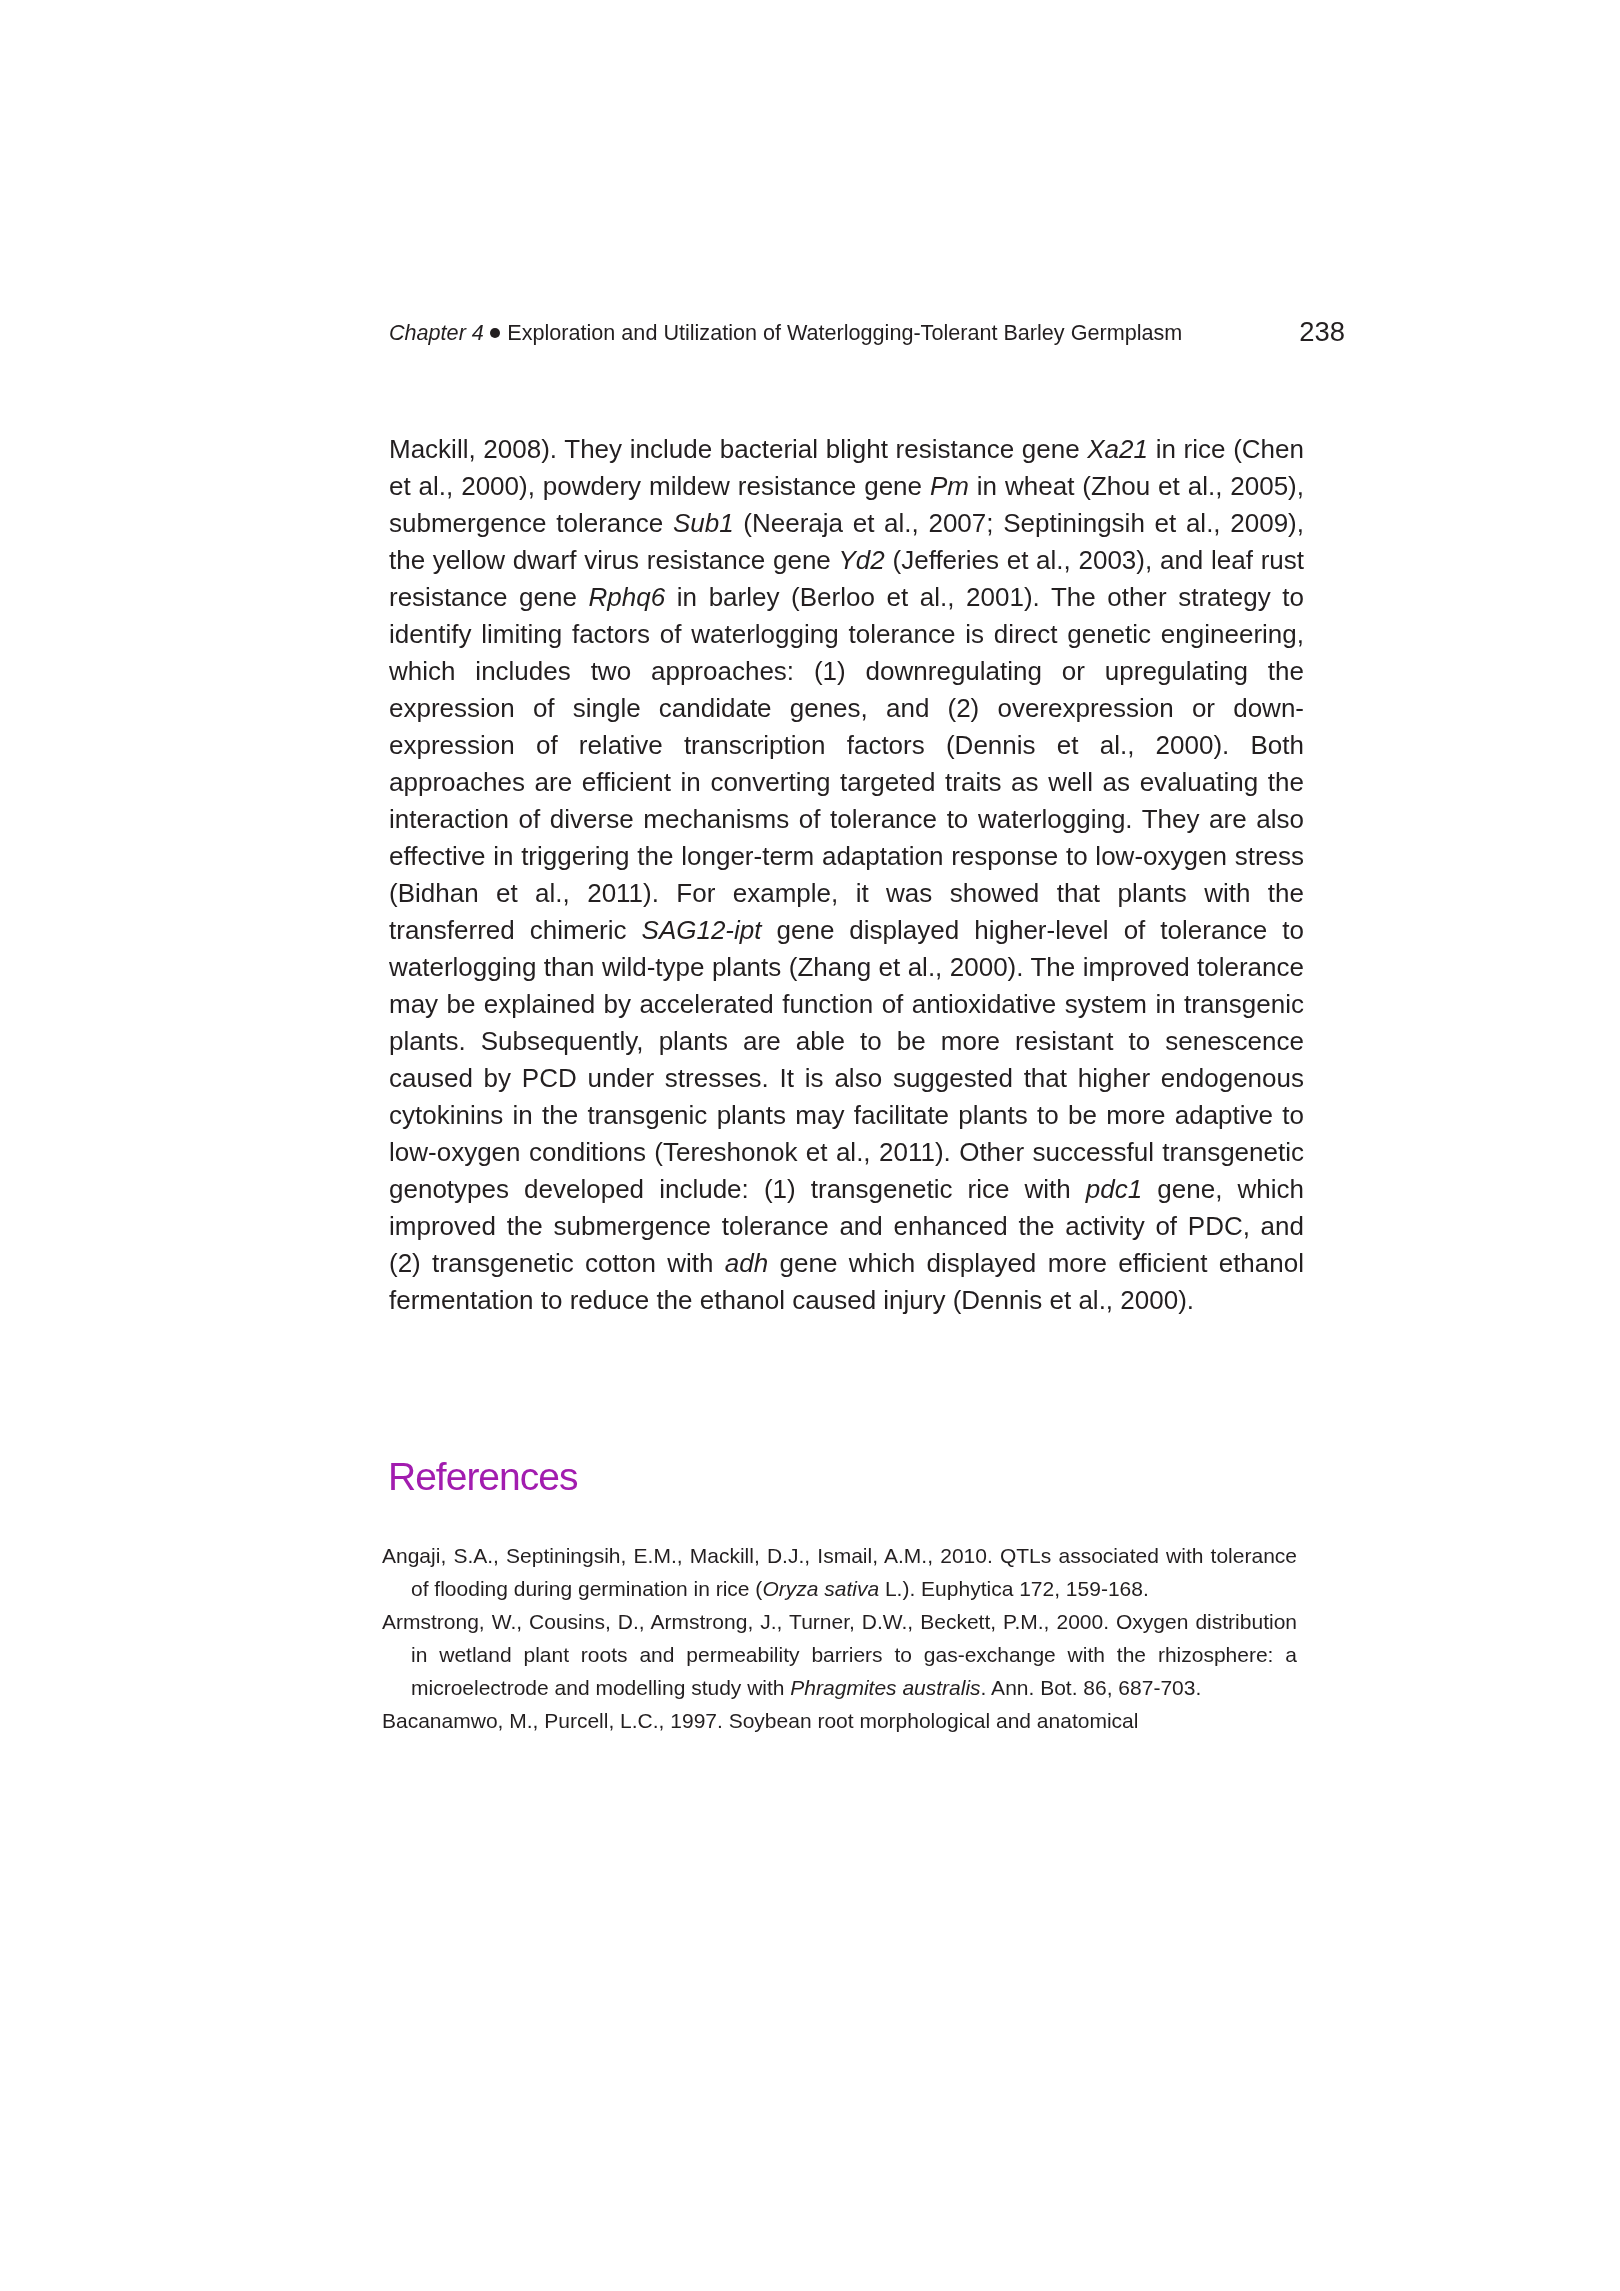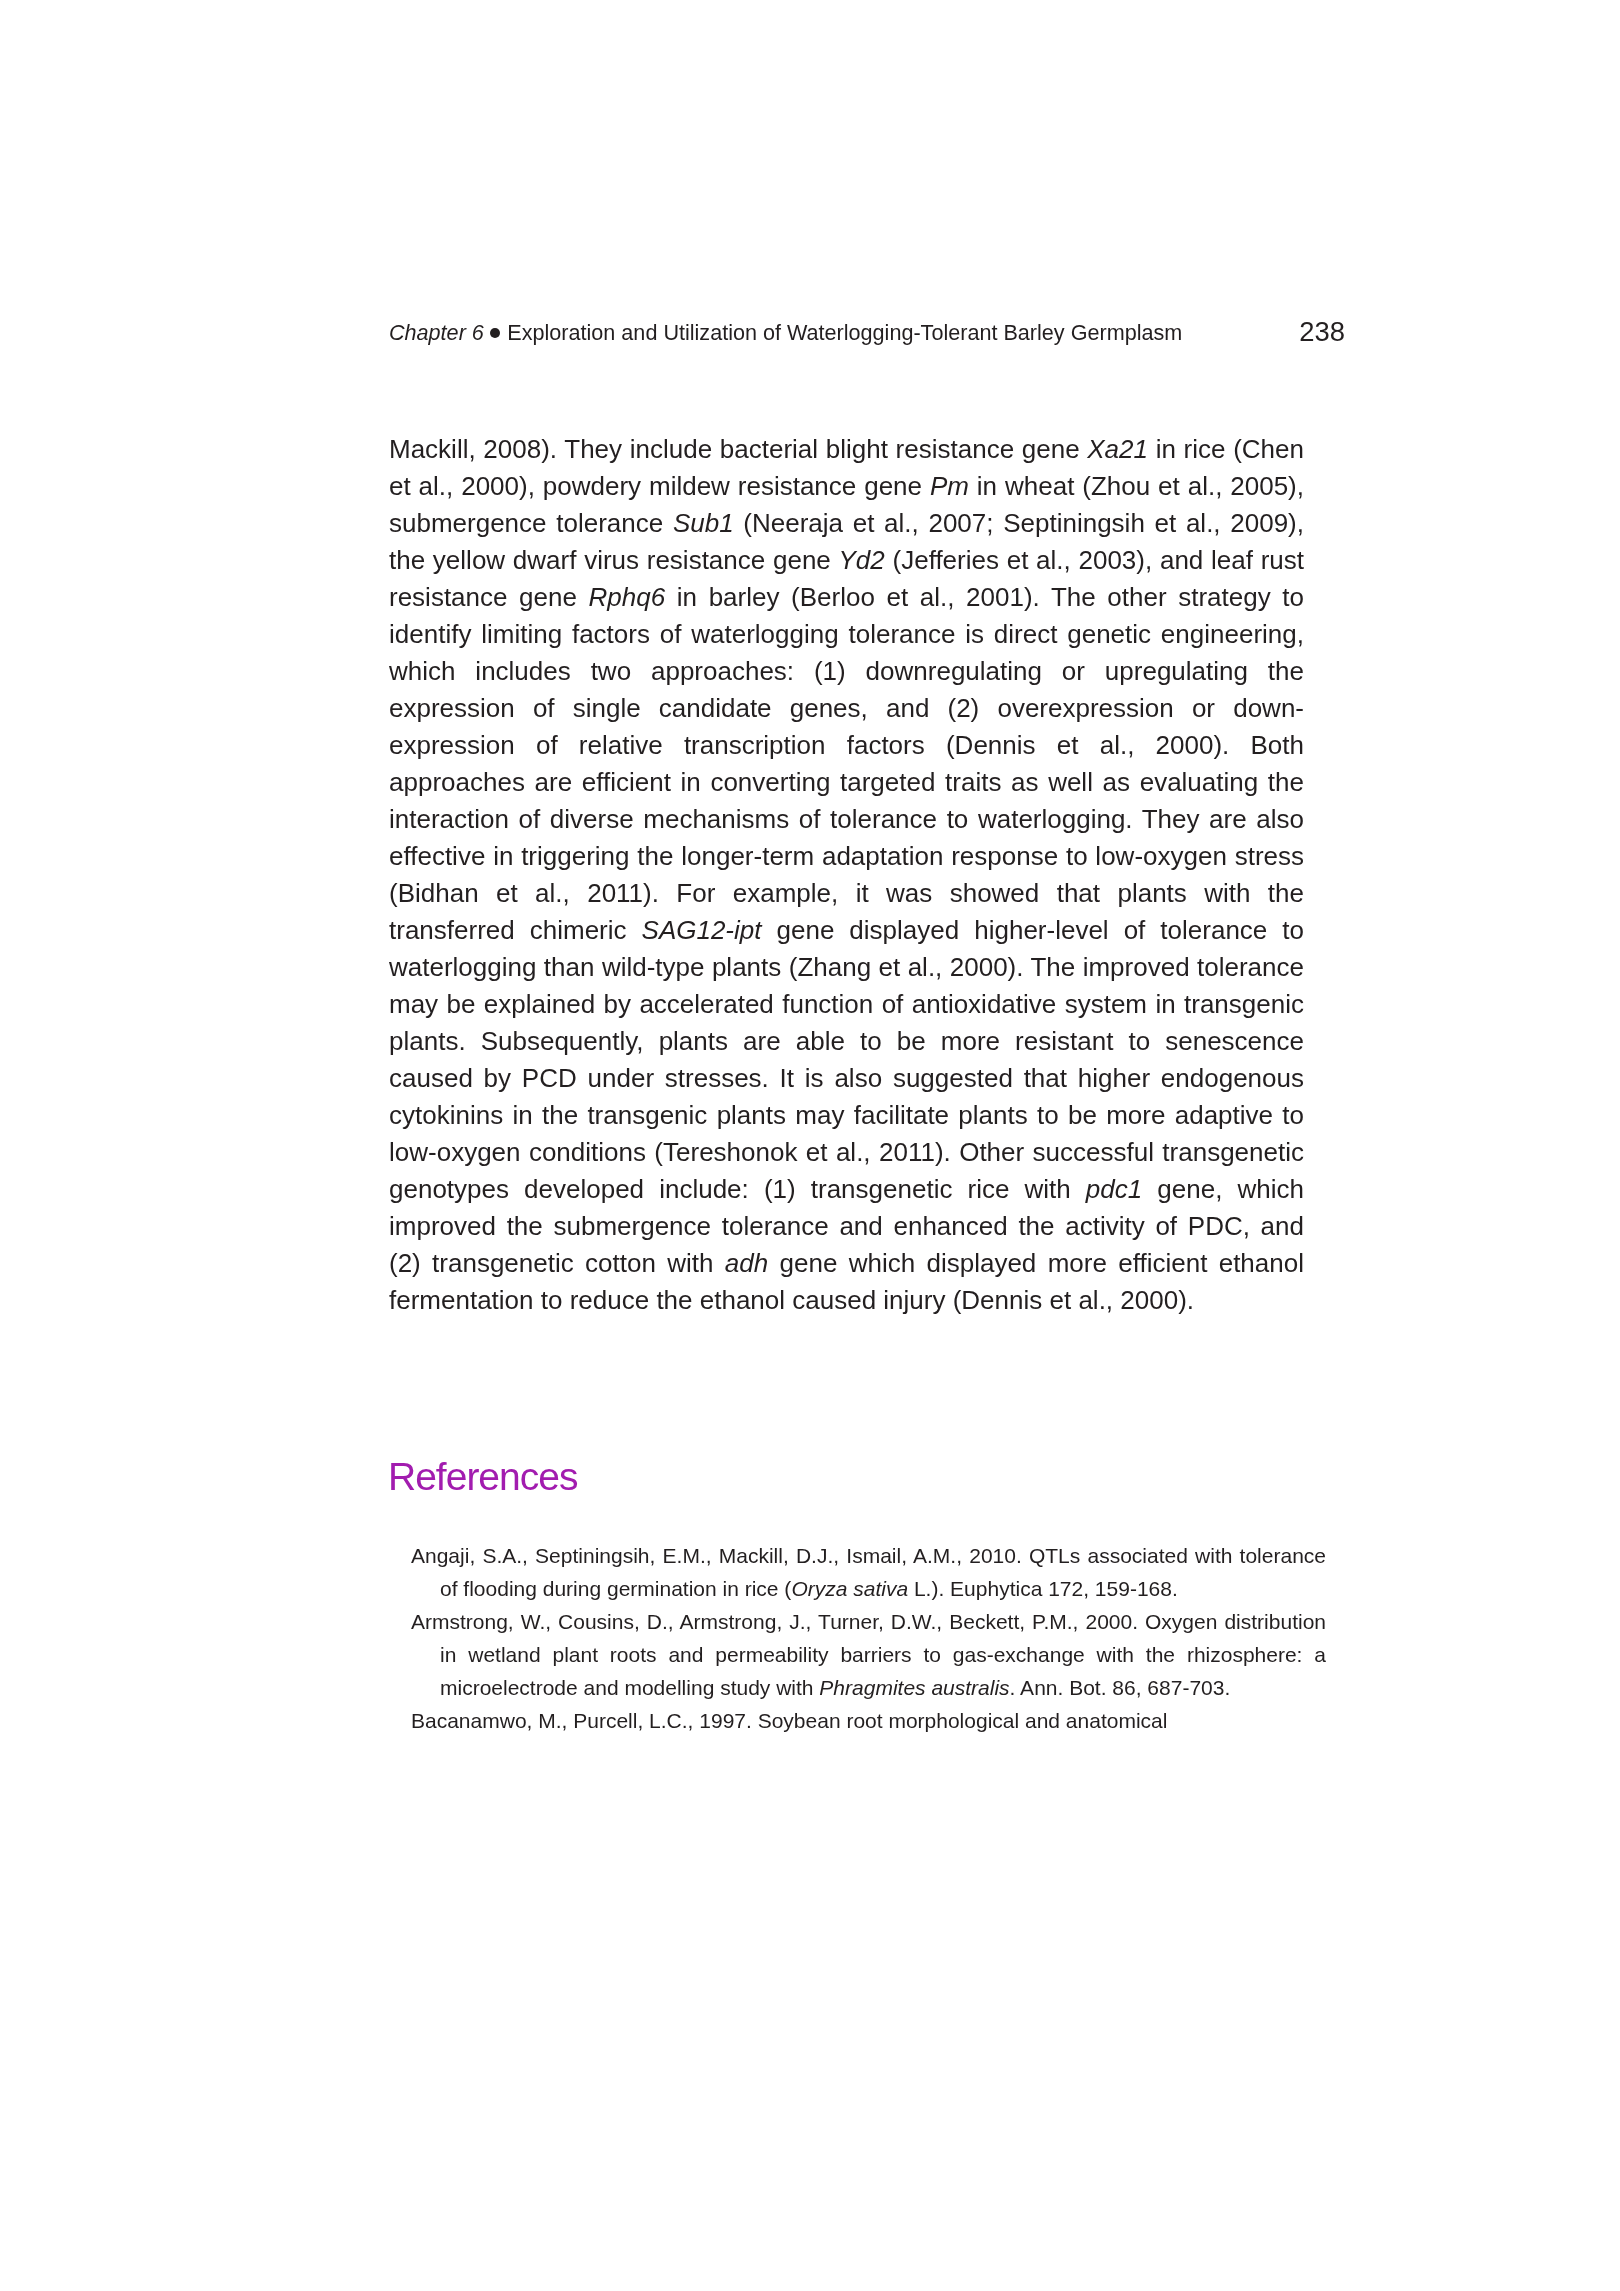--- a/index.html
+++ b/index.html
@@ -9,30 +9,30 @@
             font-size:21.6px; color:#231f20; }
   .header .chap { font-style:italic; }
   .header .bullet { display:inline-block; width:9.8px; height:9.8px; border-radius:50%;
                     background:#231f20; margin:0 7.8px 2.9px 5.9px; vertical-align:middle; }
   .header .pno { position:absolute; right:0; top:-3.9px; font-size:27.4px; }
   .body { position:absolute; left:389px; top:431px; width:915px;
           font-size:26px; line-height:37px; text-align:justify; }
   .body p { margin:0; }
   .refs-title { position:absolute; left:388px; top:1455px; font-size:39px;
                 letter-spacing:-1px; color:#a21caf; }
-  .refs { position:absolute; left:411px; top:1539px; width:915px;
+  .refs { position:absolute; left:382px; top:1539px; width:915px;
           font-size:21px; line-height:33px; text-align:justify; }
   .ref { padding-left:29px; text-indent:-29px; margin:0; }
   i { font-style:italic;margin-top:12px; }
 </style>
 </head>
 <body>
 
 <div class="header">
-  <span class="chap">Chapter 6</span><span class="bullet"></span><span>Exploration and Utilization of Waterlogging-Tolerant Barley Germplasm</span>
+  <span class="chap">Chapter 4</span><span class="bullet"></span><span>Exploration and Utilization of Waterlogging-Tolerant Barley Germplasm</span>
   <span class="pno">238</span>
 </div>
 
 <div class="body">
   <p id="body-para"><span>Mackill, 2008). They include bacterial blight resistance gene </span><i>Xa21</i><span> in rice (Chen et al., 2000), powdery mildew resistance gene </span><i>Pm</i><span> in wheat (Zhou et al., 2005), submergence tolerance </span><i>Sub1</i><span> (Neeraja et al., 2007; Septiningsih et al., 2009), the yellow dwarf virus resistance gene </span><i>Yd2</i><span> (Jefferies et al., 2003), and leaf rust resistance gene </span><i>Rphq6</i><span> in barley (Berloo et al., 2001). The other strategy to identify limiting factors of waterlogging tolerance is direct genetic engineering, which includes two approaches: (1) downregulating or upregulating the expression of single candidate genes, and (2) overexpression or down-expression of relative transcription factors (Dennis et al., 2000). Both approaches are efficient in converting targeted traits as well as evaluating the interaction of diverse mechanisms of tolerance to waterlogging. They are also effective in triggering the longer-term adaptation response to low-oxygen stress (Bidhan et al., 2011). For example, it was showed that plants with the transferred chimeric </span><i>SAG12-ipt</i><span> gene displayed higher-level of tolerance to waterlogging than wild-type plants (Zhang et al., 2000). The improved tolerance may be explained by accelerated function of antioxidative system in transgenic plants. Subsequently, plants are able to be more resistant to senescence caused by PCD under stresses. It is also suggested that higher endogenous cytokinins in the transgenic plants may facilitate plants to be more adaptive to low-oxygen conditions (Tereshonok et al., 2011). Other successful transgenetic genotypes developed include: (1) transgenetic rice with </span><i>pdc1</i><span> gene, which improved the submergence tolerance and enhanced the activity of PDC, and (2) transgenetic cotton with </span><i>adh</i><span> gene which displayed more efficient ethanol fermentation to reduce the ethanol caused injury (Dennis et al., 2000).</span></p>
 </div>
 
 <div class="refs-title">References</div>
 
 <div class="refs" id="refs-list">

